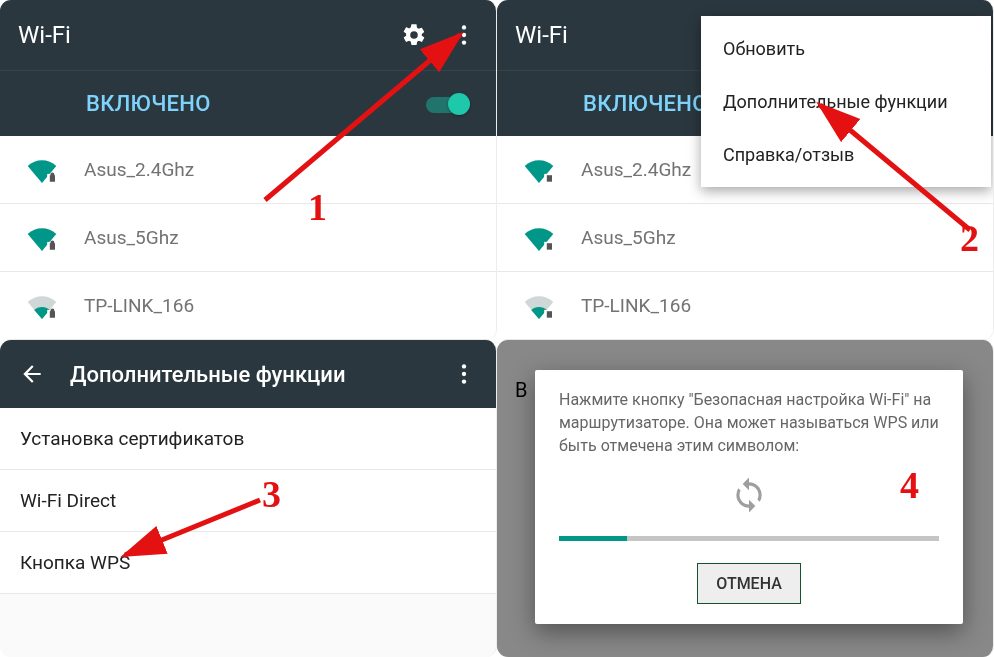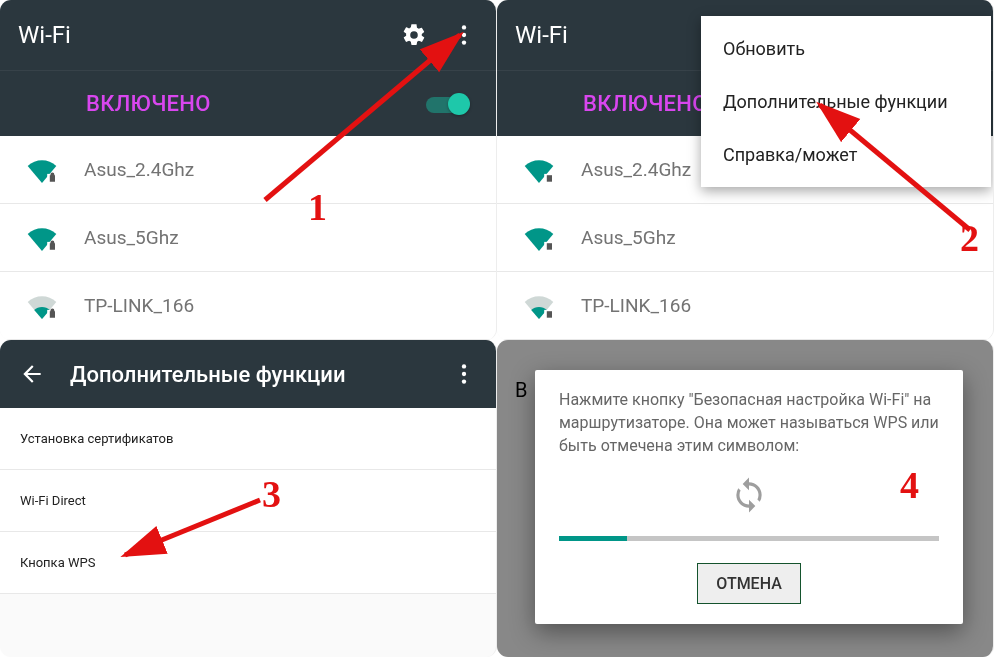--- a/index.html
+++ b/index.html
@@ -4,36 +4,36 @@
 <style>
   * { margin: 0; padding: 0; box-sizing: border-box; font-family: Roboto, Arial, sans-serif; }
   body { width: 994px; height: 657px; background: #fff; position: relative; overflow: hidden; }
   .grid { display: grid; grid-template-columns: 497px 497px; grid-template-rows: 340px 317px; width: 994px; height: 657px; }
   .panel { position: relative; background: #fafafa; overflow: hidden; border-right: 1px solid rgba(0,0,0,0.05); border-radius: 11px; }
   .appbar { background: #2b373e; color: #fff; height: 70px; display: flex; align-items: center; padding: 0 18px; justify-content: space-between; }
   .appbar .title { font-size: 24px; font-weight: 400; }
   .appbar .icons { display: flex; align-items: center; gap: 22px; }
   .icon-btn { width: 28px; height: 28px; display: flex; align-items: center; justify-content: center; cursor: pointer; }
   .icon-btn svg { fill: #fff; width: 26px; height: 26px; }
-  .enabled-bar { background: #2b373e; color: #d946ef; height: 66px; display: flex; align-items: center; justify-content: space-between; padding: 0 26px; border-top: 1px solid rgba(255,255,255,0.06); }
+  .enabled-bar { background: #2b373e; color: #7dd3fc; height: 66px; display: flex; align-items: center; justify-content: space-between; padding: 0 26px; border-top: 1px solid rgba(255,255,255,0.06); }
   .enabled-bar .label { font-size: 22px; font-weight: 500; letter-spacing: 0.3px; margin-left: 60px; }
   .toggle { width: 44px; height: 26px; position: relative; }
   .toggle .track { position: absolute; top: 6px; left: 0; width: 38px; height: 16px; border-radius: 8px; background: #1aa890; opacity: 0.55; }
   .toggle .thumb { position: absolute; top: 2px; right: 0; width: 22px; height: 22px; border-radius: 50%; background: #1ec8aa; box-shadow: 0 1px 3px rgba(0,0,0,0.3); }
   .net-list { background: #fff; }
   .net-row { height: 68px; display: flex; align-items: center; gap: 26px; padding: 0 20px 0 26px; border-bottom: 1px solid #e8e8e8; cursor: pointer; }
   .net-row .name { font-size: 19px; color: #737373; }
   .wifi-ic { width: 32px; height: 26px; position: relative; display: flex; align-items: flex-end; justify-content: center; }
   .popup-menu { position: absolute; top: 16px; right: 2px; width: 290px; background: #fff; box-shadow: 0 4px 12px rgba(0,0,0,0.35); z-index: 10; padding: 6px 0; }
   .popup-menu .mitem { padding: 16px 22px; font-size: 18px; color: #222; cursor: pointer; }
   .appbar2 { background: #2b373e; color: #fff; height: 68px; display: flex; align-items: center; padding: 0 18px; gap: 24px; justify-content: space-between; }
   .appbar2 .left { display: flex; align-items: center; gap: 24px; }
   .appbar2 .title2 { font-size: 22px; font-weight: 500; }
   .opt-list { background: #fff; }
-  .opt-row { height: 62px; display: flex; align-items: center; padding: 0 20px; border-bottom: 1px solid #e8e8e8; font-size: 13px; color: #222; cursor: pointer; }
+  .opt-row { height: 62px; display: flex; align-items: center; padding: 0 20px; border-bottom: 1px solid #e8e8e8; font-size: 19px; color: #222; cursor: pointer; }
   .p4bg { background: #888; width: 100%; height: 100%; position: relative; }
   .p4letter { position: absolute; top: 38px; left: 18px; color: #000; font-size: 20px; }
   .dialog { position: absolute; top: 30px; left: 38px; right: 30px; background: #fff; border-radius: 2px; box-shadow: 0 8px 24px rgba(0,0,0,0.4); padding: 18px 24px 20px 24px; }
   .dialog .msg { font-size: 16px; line-height: 1.45; color: #666; }
   .dialog .wps-ic { display: flex; justify-content: center; margin: 18px 0 22px 0; }
   .dialog .progress { height: 5px; background: #c5c5c5; position: relative; margin-bottom: 22px; }
   .dialog .progress .fill { position: absolute; top: 0; left: 0; height: 100%; width: 18%; background: #009688; }
   .dialog .actions { display: flex; justify-content: center; }
   .cancel-btn { border: 1px solid #14532d; background: #eee; padding: 10px 18px; font-size: 16px; color: #333; cursor: pointer; font-weight: 500; }
   .anno { position: absolute; color: #e31111; font-size: 38px; font-weight: 800; z-index: 50; pointer-events: none; font-family: Georgia, serif; }
@@ -140,21 +140,21 @@
               <rect x="16" y="13" width="7" height="8" fill="#fff"></rect>
               <path fill="#555" d="M18 14h4v5h-4z"></path>
             </svg>
         </span>
         <span class="name">TP-LINK_166</span>
       </div>
     </div>
     <div class="popup-menu">
       <div class="mitem">Обновить</div>
       <div class="mitem">Дополнительные функции</div>
-      <div class="mitem">Справка/может</div>
+      <div class="mitem">Справка/отзыв</div>
     </div>
   </div>
 
   <div class="panel">
     <div class="appbar2">
       <div class="left">
         <span class="icon-btn">
           <svg viewBox="0 0 24 24">
               <path d="M20 11H7.83l5.59-5.59L12 4l-8 8 8 8 1.41-1.41L7.83 13H20z"></path>
             </svg>

